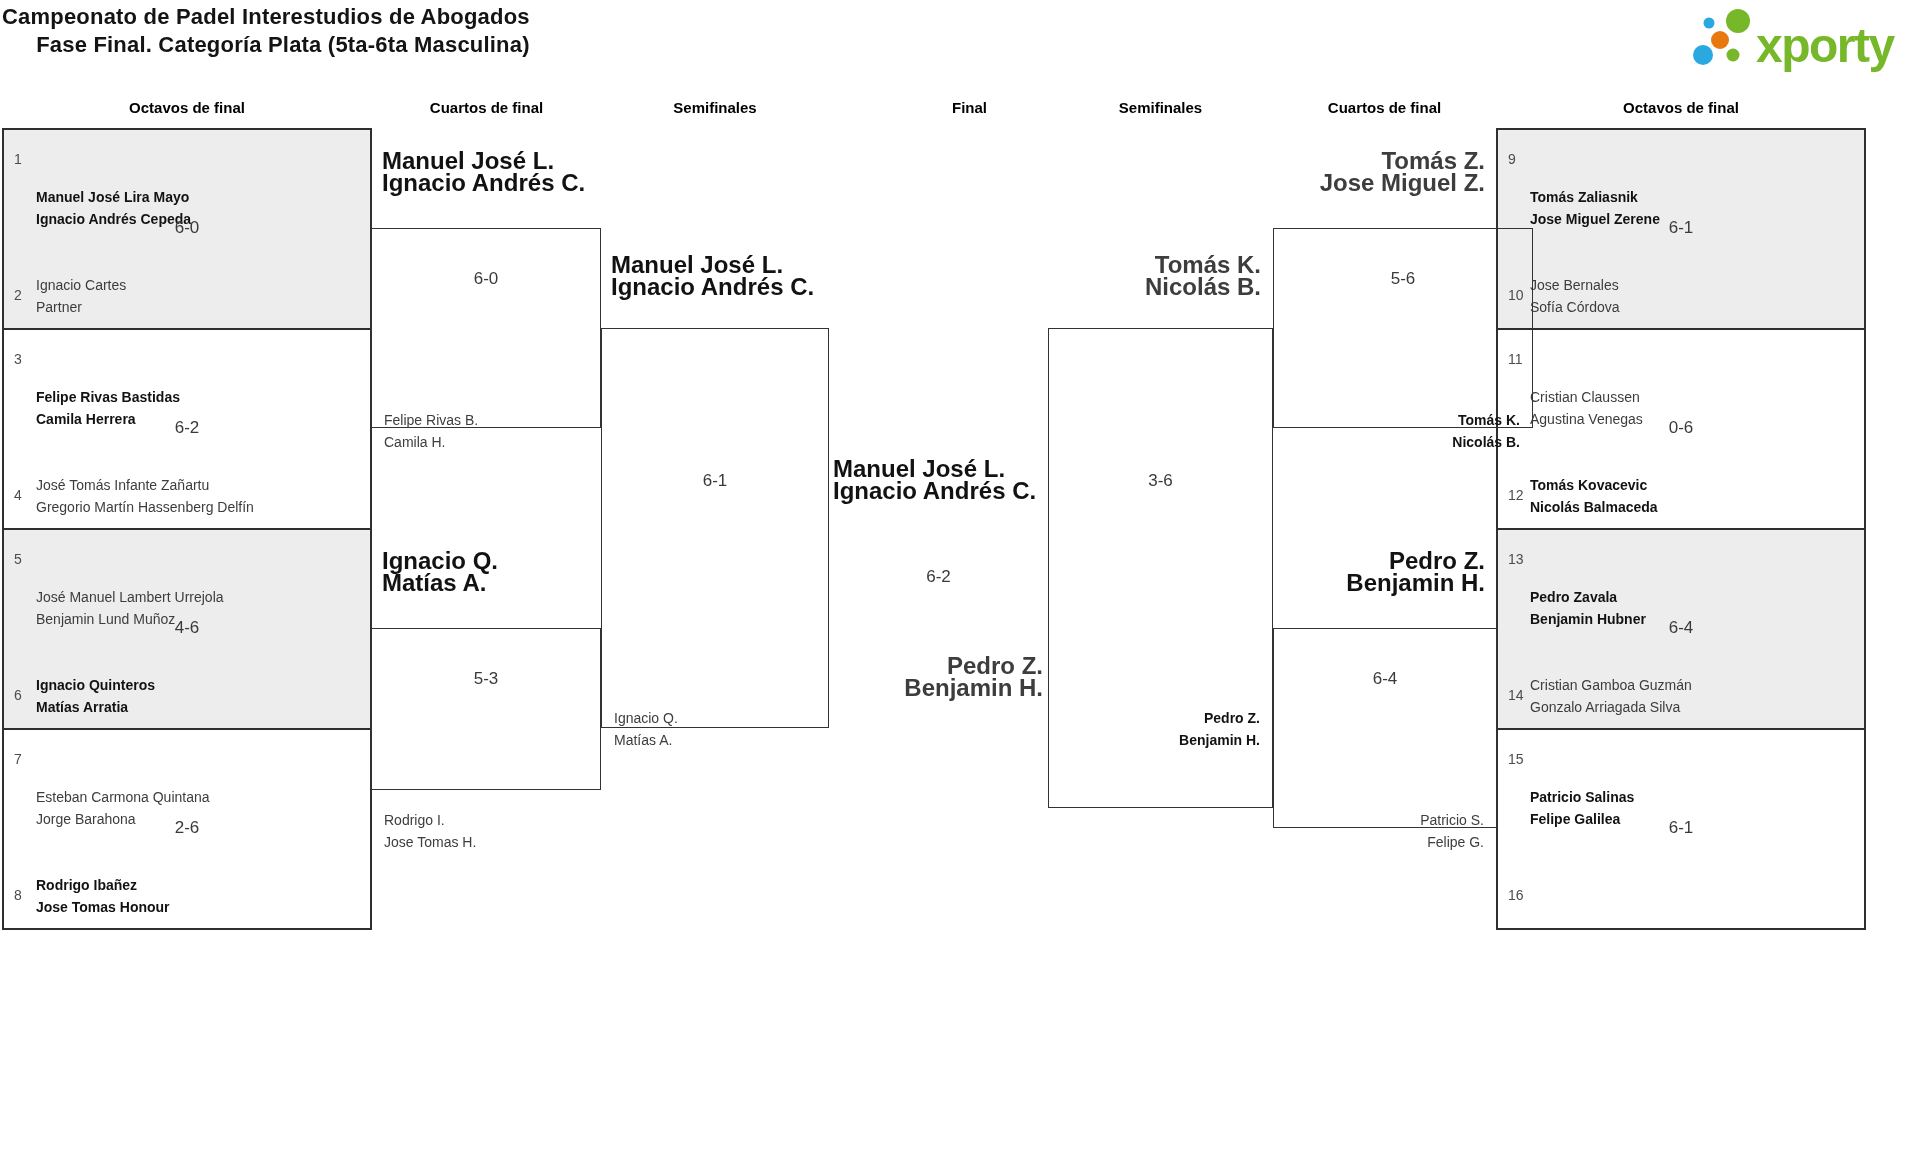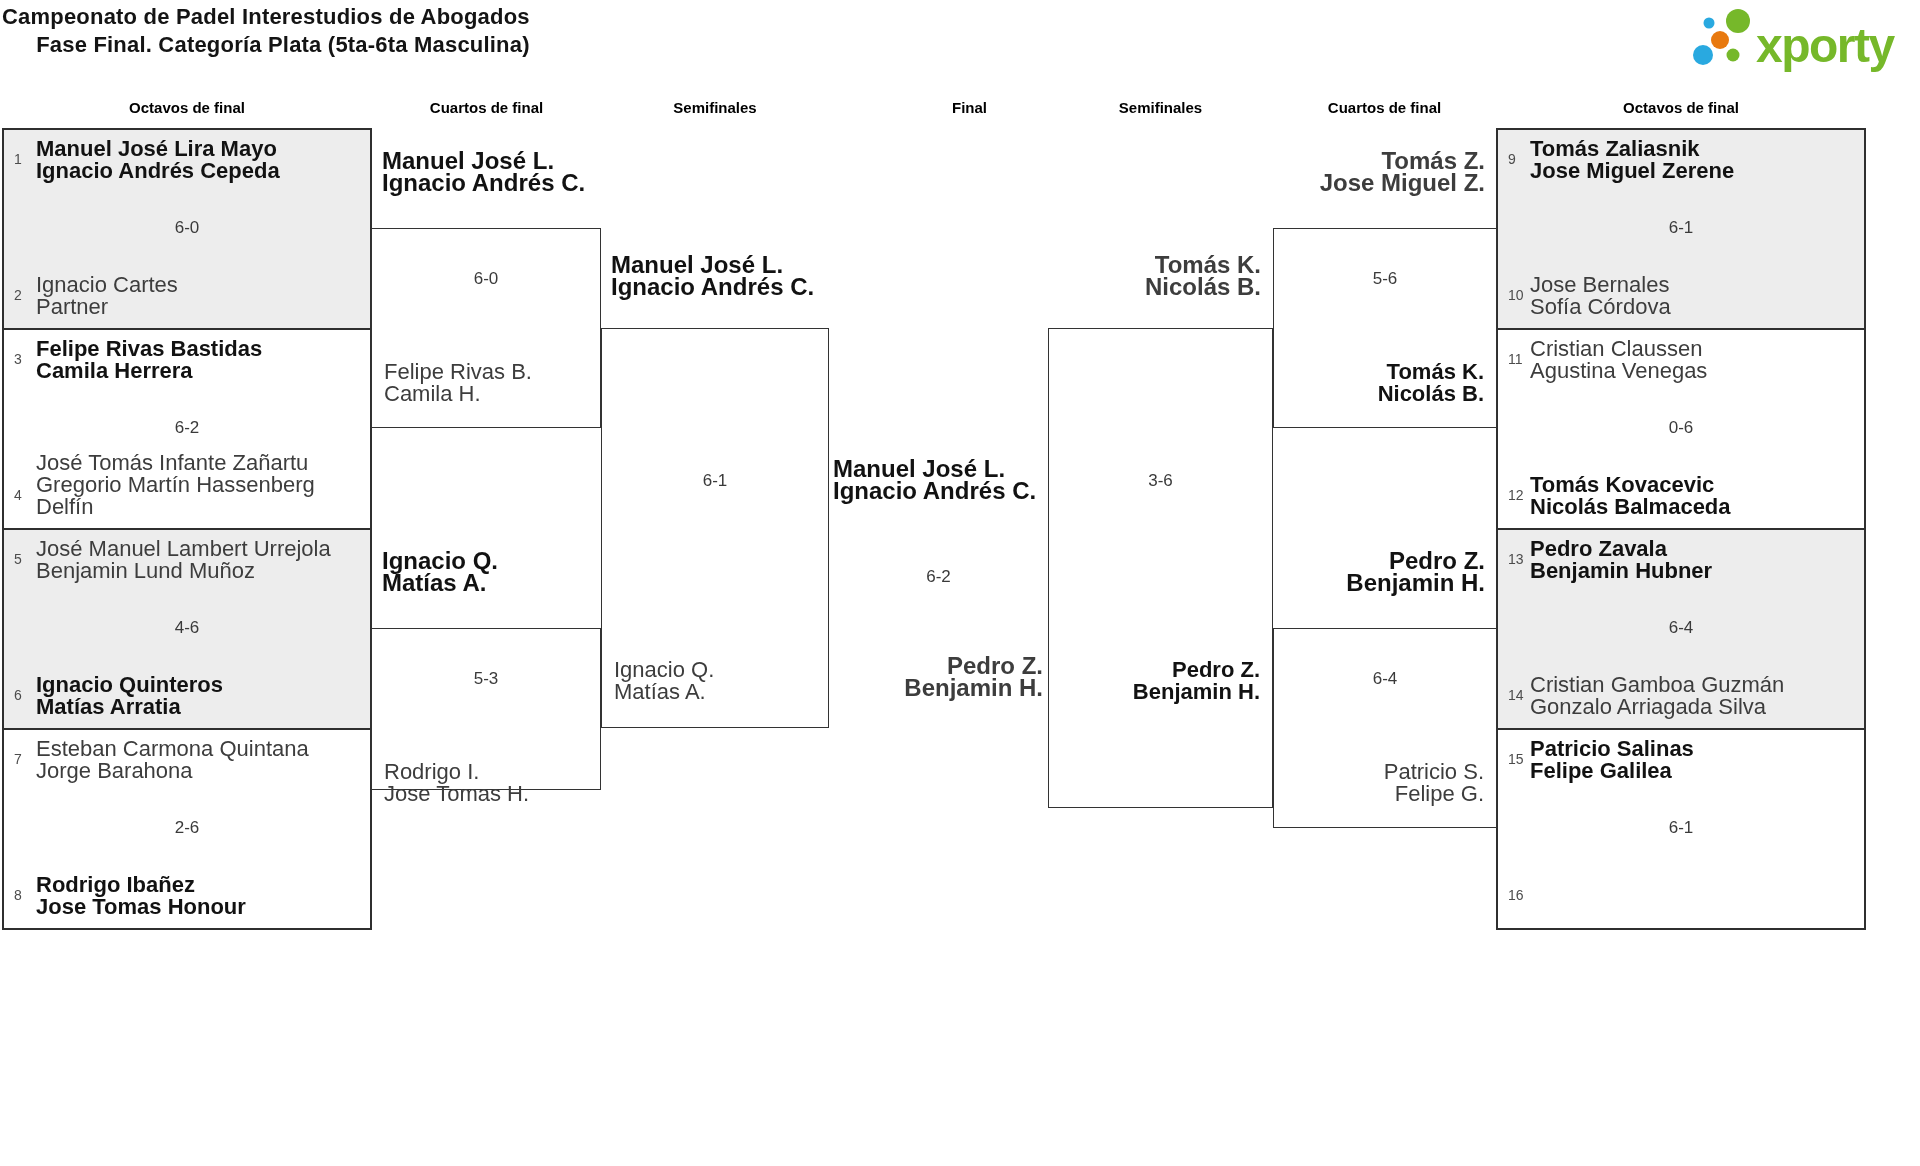--- a/index.html
+++ b/index.html
@@ -12,21 +12,21 @@
   .hdr{position:absolute;top:99px;font-size:15px;font-weight:bold;color:#000;
        text-align:center;}
 
   
   .obox{position:absolute;width:370px;height:202px;border:2px solid #2f2f2f;
         box-sizing:border-box;background:#fff;}
   .obox.shaded{background:#ededed;}
   .seed{position:absolute;font-size:14px;color:#4c4c4c;line-height:17px;}
   .obox .s1{left:10px;top:21px;}
   .obox .s2{left:10px;bottom:24px;}
-  .team{font-size:22px;line-height:22px;color:#3d3d3d;}
+  .team{font-size:14px;line-height:22px;color:#3d3d3d;margin-top:48px;}
   .team.bold{font-weight:bold;color:#121212;}
   .obox .t1{position:absolute;left:32px;right:6px;top:8px;}
   .obox .t2{position:absolute;left:32px;right:6px;bottom:10px;}
   .score{font-size:17px;color:#3a3a3a;}
   .obox .score{position:absolute;left:0;right:0;top:88px;text-align:center;}
 
   
   .rbox{position:absolute;border:1px solid #333;box-sizing:border-box;background:transparent;}
   .rbox .score{position:absolute;left:0;right:0;text-align:center;}
   .qf .score{top:40px;}
@@ -196,21 +196,21 @@
     <div class="team slot">
       <div>Rodrigo I.</div>
       <div>Jose Tomas H.</div>
     </div>
   </div>
   <div class="lbl bold" style="left:382px;top:550px">
     <div>Ignacio Q.</div>
     <div>Matías A.</div>
   </div>
 
-  <div class="rbox qf" style="left:1273px;top:228px;width:224px;height:200px">
+  <div class="rbox qf" style="left:1273px;top:228px;width:260px;height:200px">
     <div class="score">5-6</div>
     <div class="team slot rt bold">
       <div>Tomás K.</div>
       <div>Nicolás B.</div>
     </div>
   </div>
   <div class="lbl rt" style="left:1273px;width:212px;top:150px">
     <div>Tomás Z.</div>
     <div>Jose Miguel Z.</div>
   </div>

